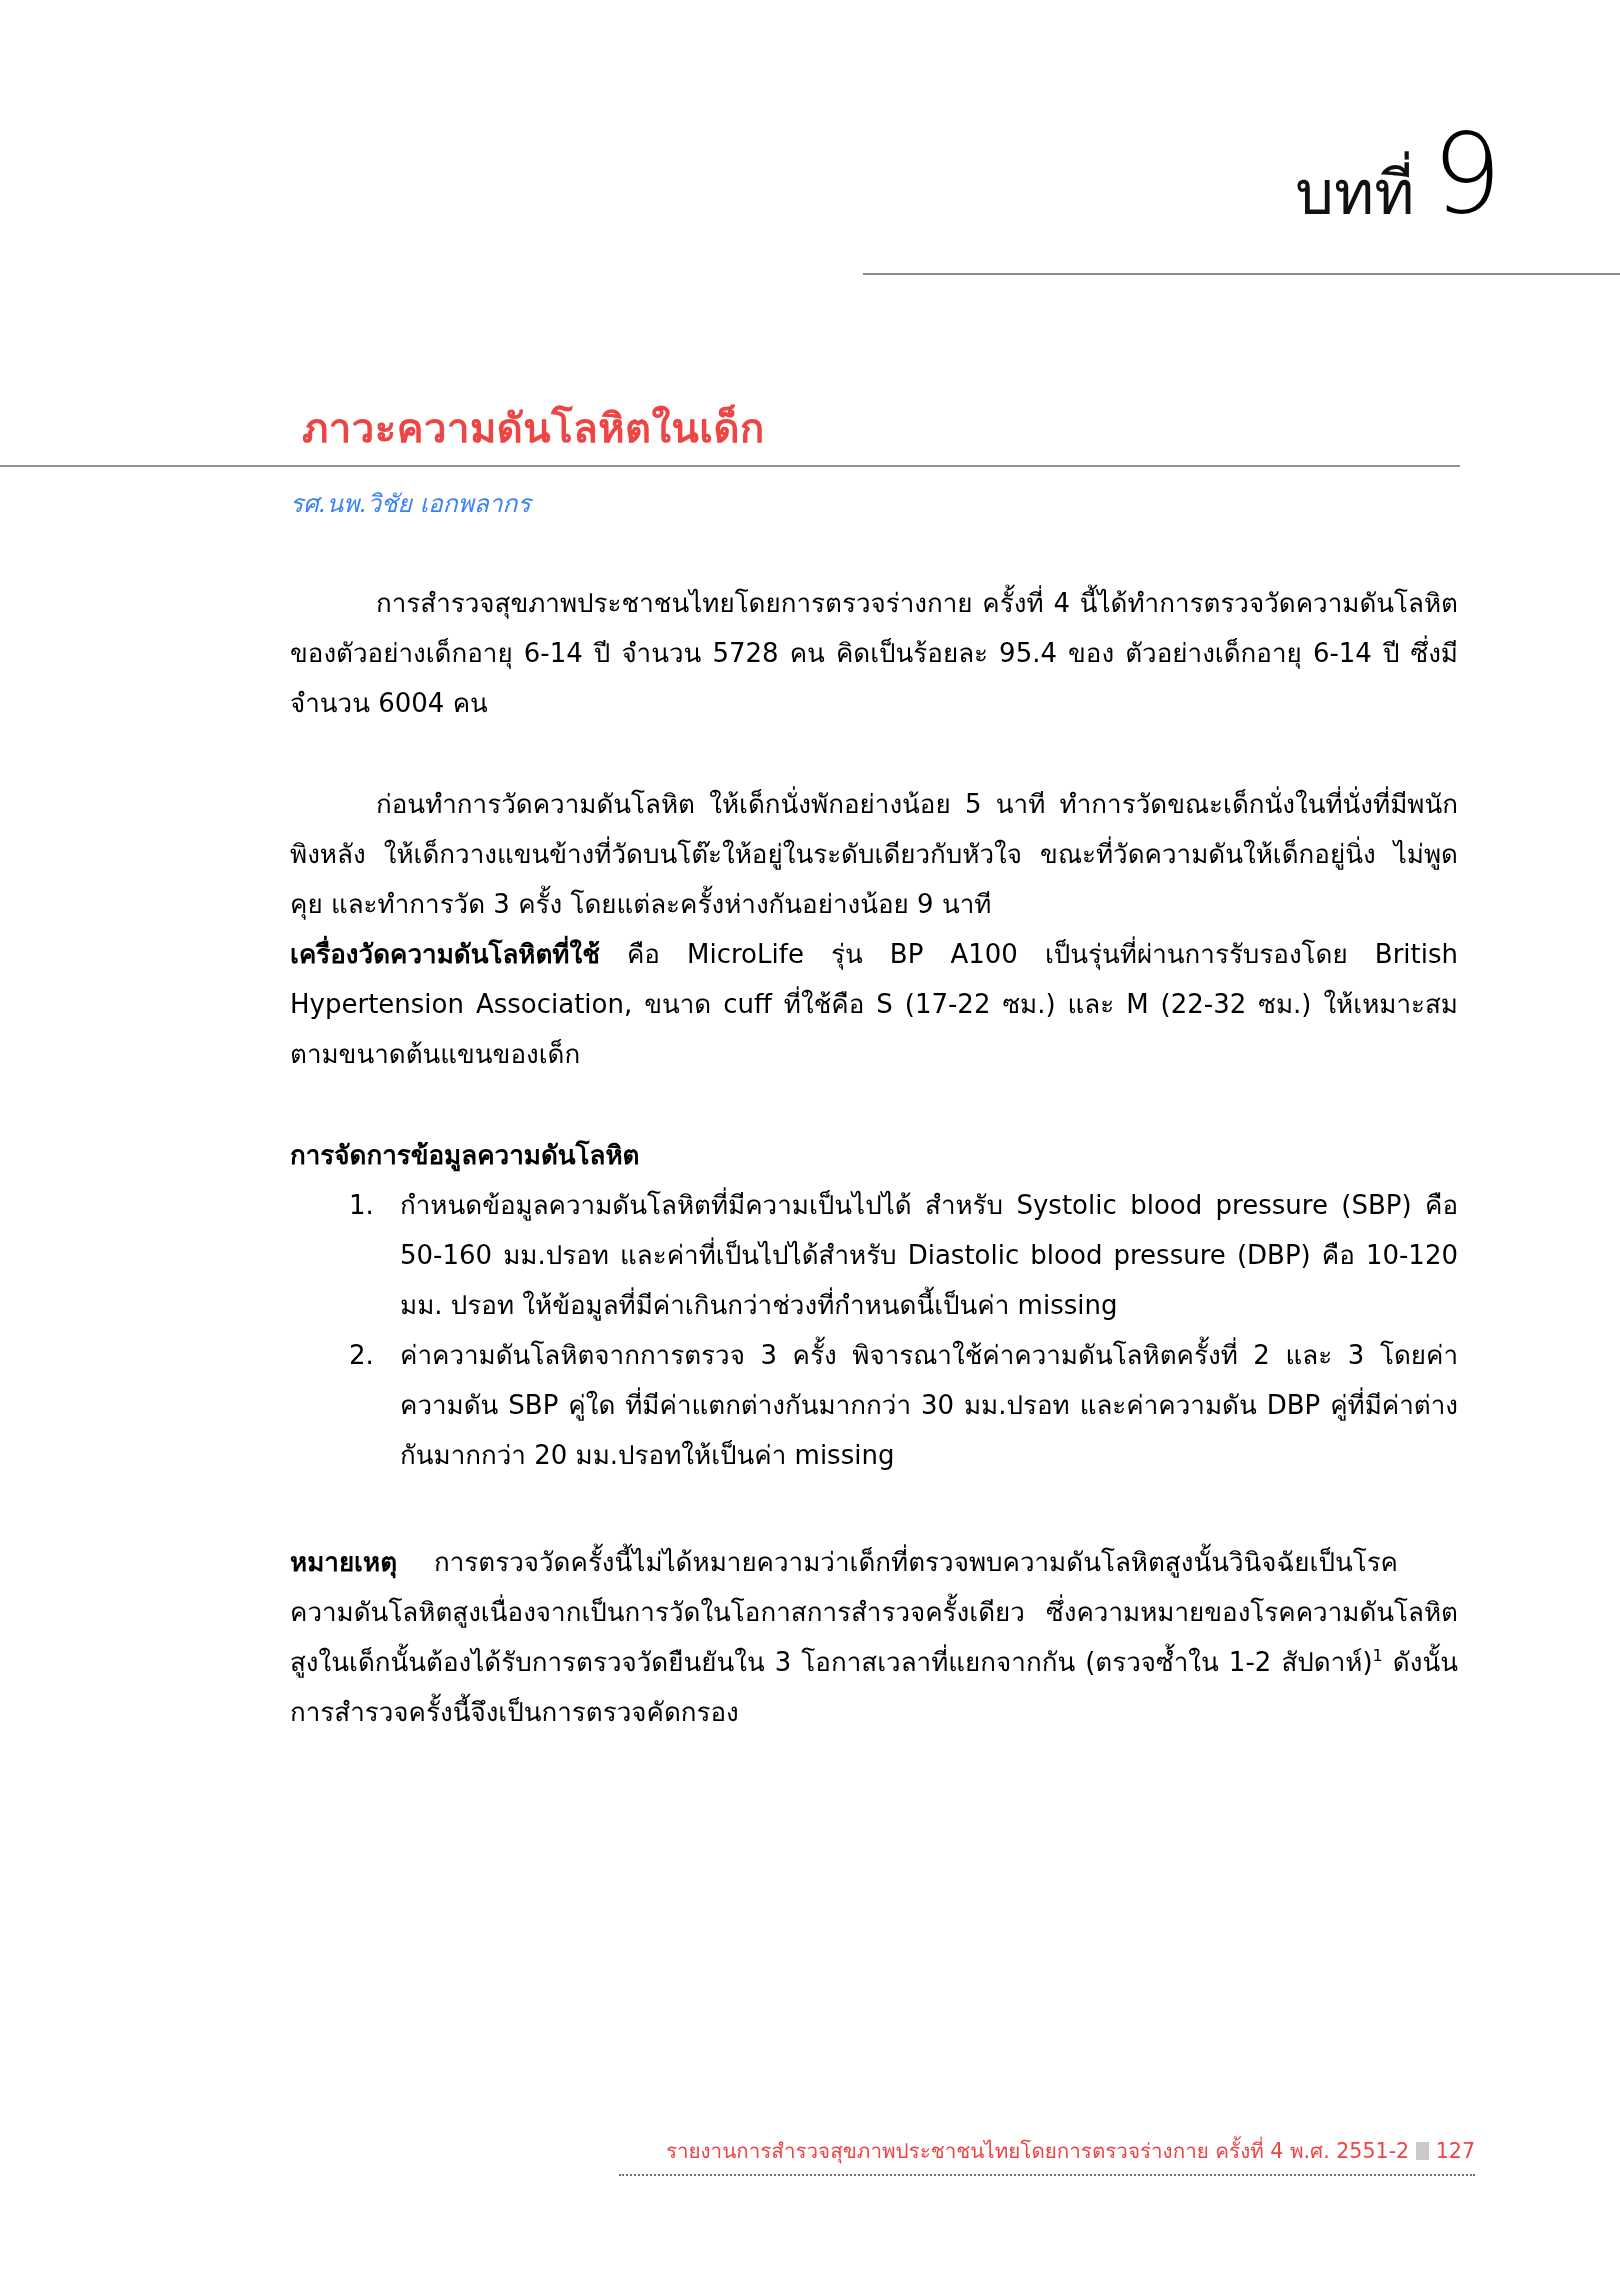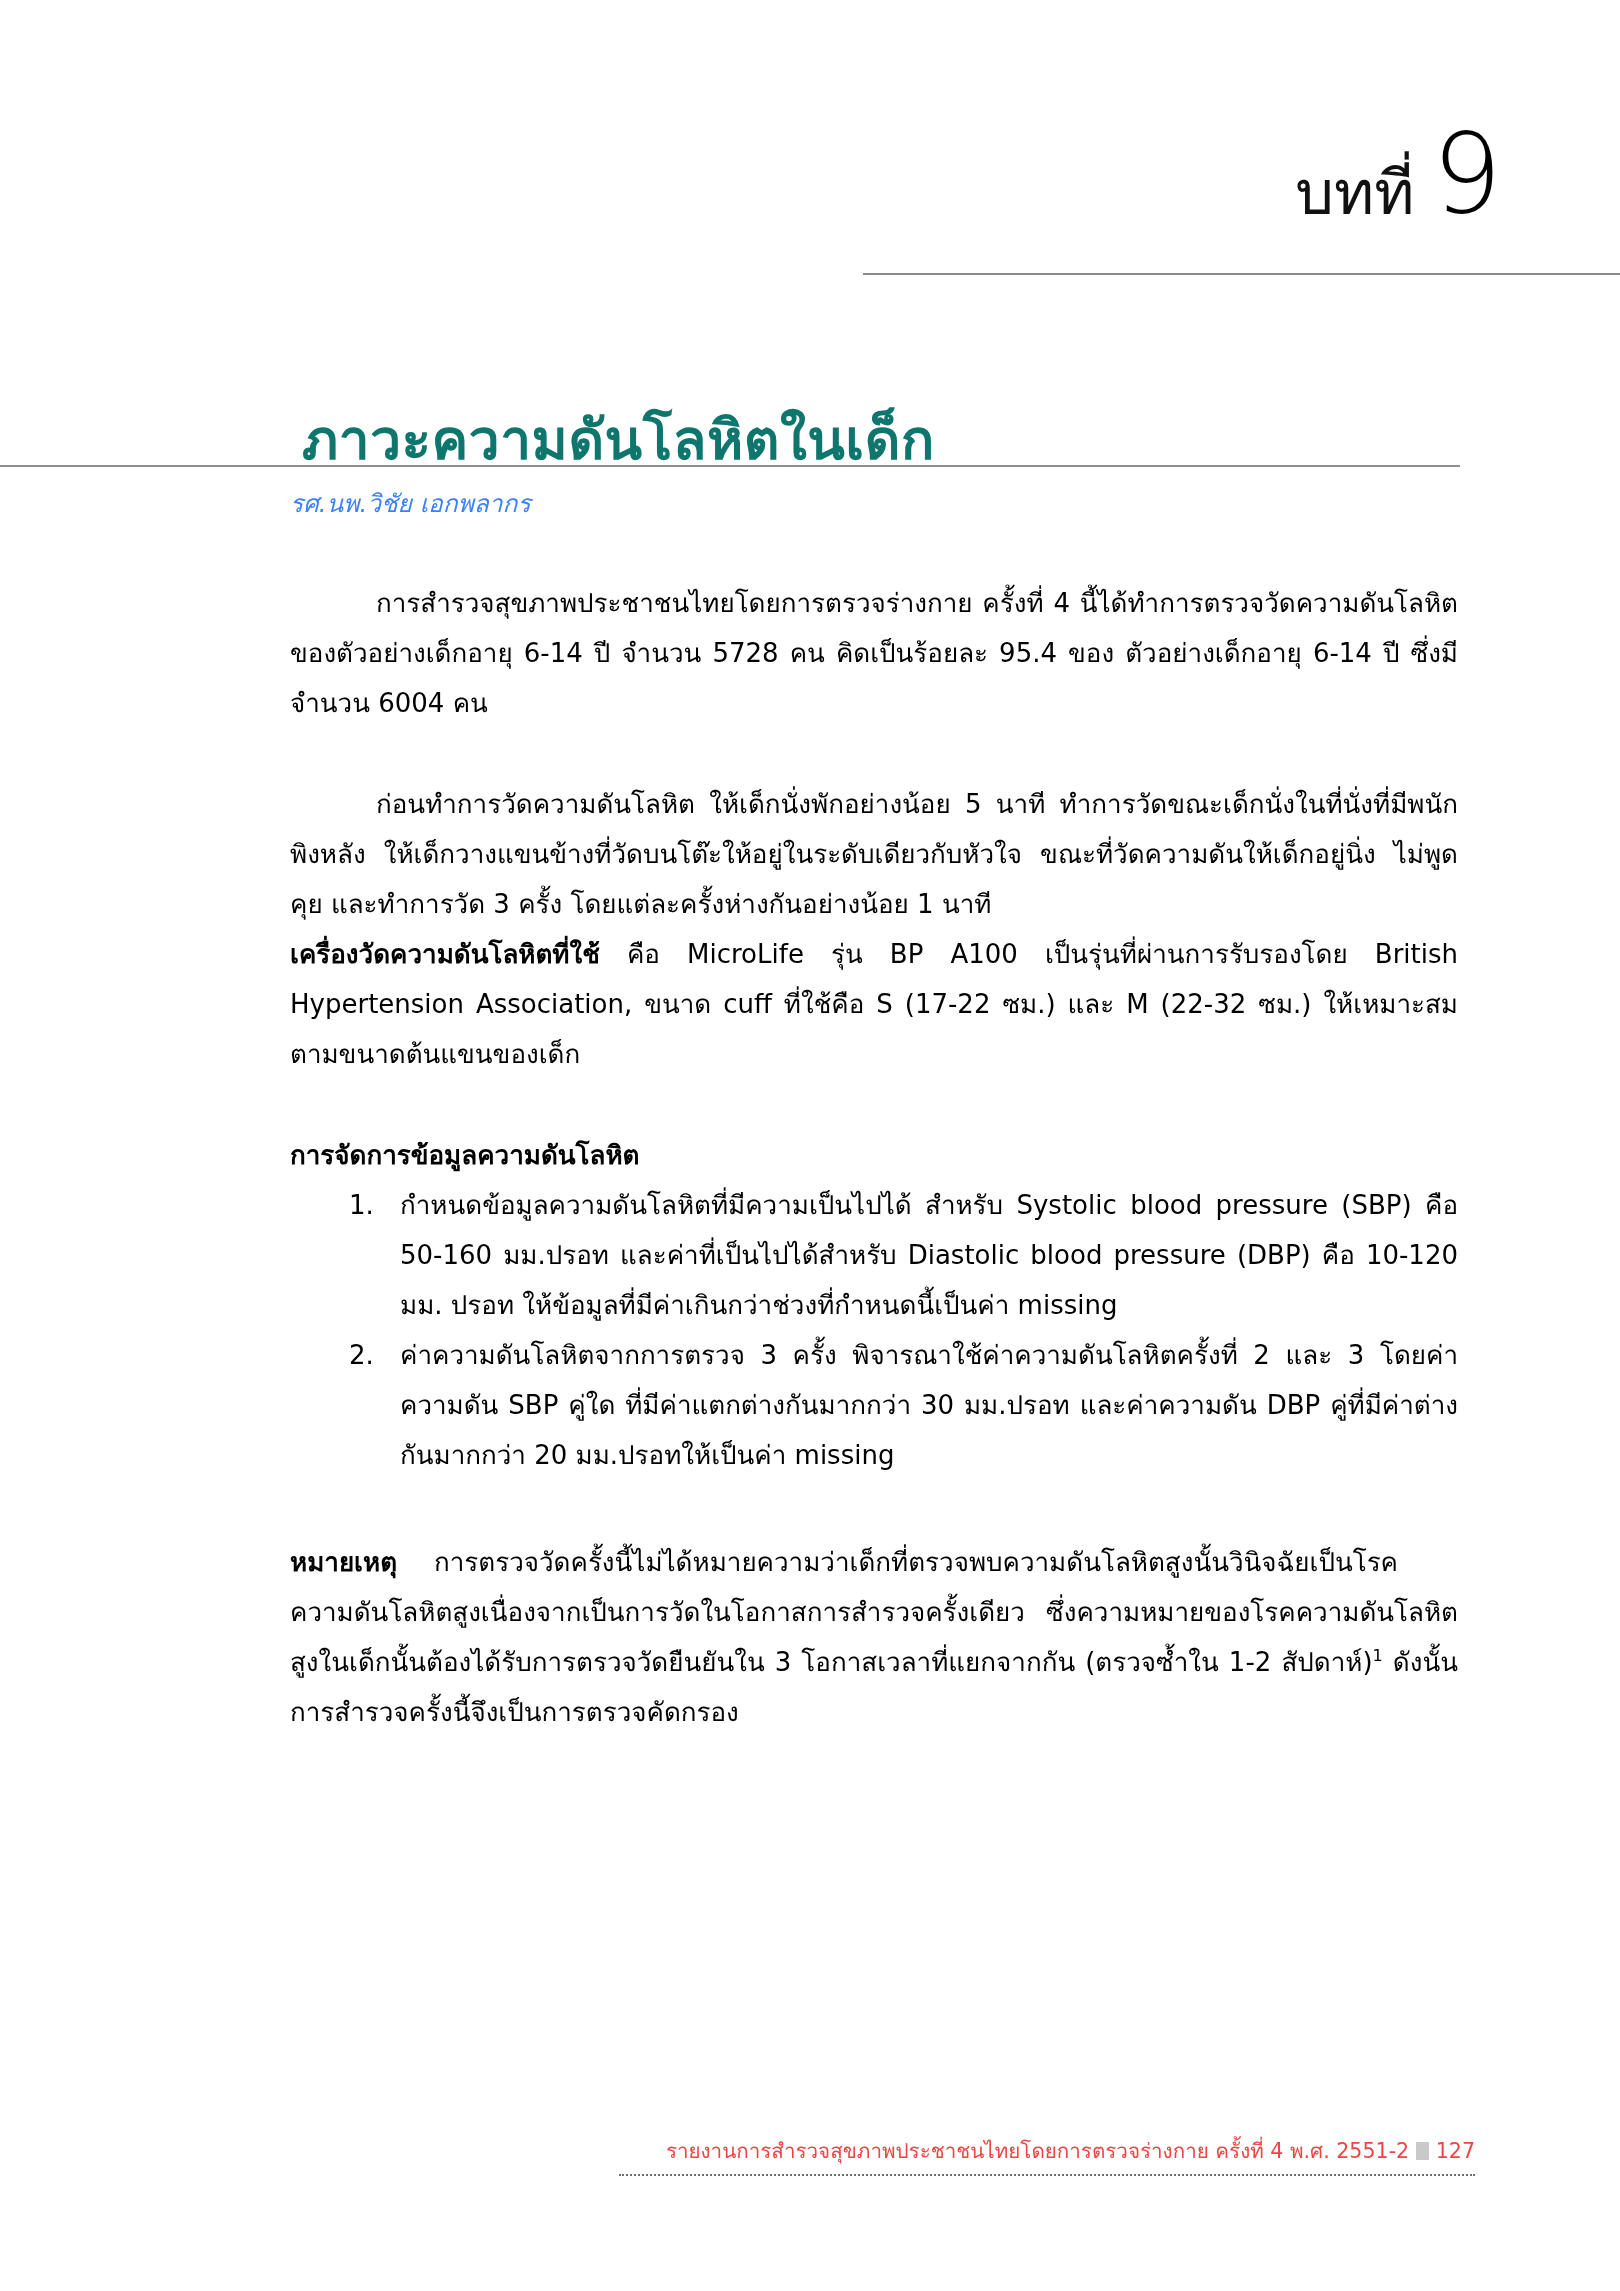--- a/index.html
+++ b/index.html
@@ -66,24 +66,24 @@
     left: 0;
     top: 465px;
     width: 1460px;
     height: 2px;
     background: #8f8f8f;
   }
   .doc-title {
     position: absolute;
     left: 302px;
     top: 396px;
-    font-size: 55px;
+    font-size: 40px;
     font-weight: bold;
     letter-spacing: 0.5px;
-    color: #0f766e;
+    color: #ef4444;
     white-space: nowrap;
   }
   .doc-author {
     position: absolute;
     left: 290px;
     top: 484px;
     font-size: 24.5px;
     font-style: italic;
     color: #3b82f6;
     white-space: nowrap;
@@ -203,21 +203,21 @@
   <div class="title-rule"></div>
   <div class="doc-author">รศ.นพ.วิชัย เอกพลากร</div>
 
   <div class="content">
 
     <p class="para indent-first">การสำรวจสุขภาพประชาชนไทยโดยการตรวจร่างกาย  ครั้งที่  4  นี้ได้ทำการตรวจวัดความดันโลหิตของตัวอย่างเด็กอายุ 6-14 ปี จำนวน 5728 คน คิดเป็นร้อยละ 95.4 ของ ตัวอย่างเด็กอายุ 6-14 ปี ซึ่งมีจำนวน 6004 คน</p>
 
     <div class="gap-md"></div>
 
 
-    <p class="para indent-first">ก่อนทำการวัดความดันโลหิต ให้เด็กนั่งพักอย่างน้อย 5 นาที ทำการวัดขณะเด็กนั่งในที่นั่งที่มีพนักพิงหลัง ให้เด็กวางแขนข้างที่วัดบนโต๊ะให้อยู่ในระดับเดียวกับหัวใจ ขณะที่วัดความดันให้เด็กอยู่นิ่ง ไม่พูดคุย และทำการวัด 3 ครั้ง โดยแต่ละครั้งห่างกันอย่างน้อย 1 นาที</p>
+    <p class="para indent-first">ก่อนทำการวัดความดันโลหิต ให้เด็กนั่งพักอย่างน้อย 5 นาที ทำการวัดขณะเด็กนั่งในที่นั่งที่มีพนักพิงหลัง ให้เด็กวางแขนข้างที่วัดบนโต๊ะให้อยู่ในระดับเดียวกับหัวใจ ขณะที่วัดความดันให้เด็กอยู่นิ่ง ไม่พูดคุย และทำการวัด 3 ครั้ง โดยแต่ละครั้งห่างกันอย่างน้อย 9 นาที</p>
 
     <p class="para"><span class="bold">เครื่องวัดความดันโลหิตที่ใช้</span><span> คือ MicroLife รุ่น BP A100 เป็นรุ่นที่ผ่านการรับรองโดย British Hypertension Association, ขนาด cuff ที่ใช้คือ S (17-22 ซม.) และ M (22-32 ซม.) ให้เหมาะสมตามขนาดต้นแขนของเด็ก</span></p>
 
     <div class="gap-md"></div>
 
     <div class="heading">การจัดการข้อมูลความดันโลหิต</div>
 
     <ol class="numlist">
       <li>
         <span class="marker">1.</span>

